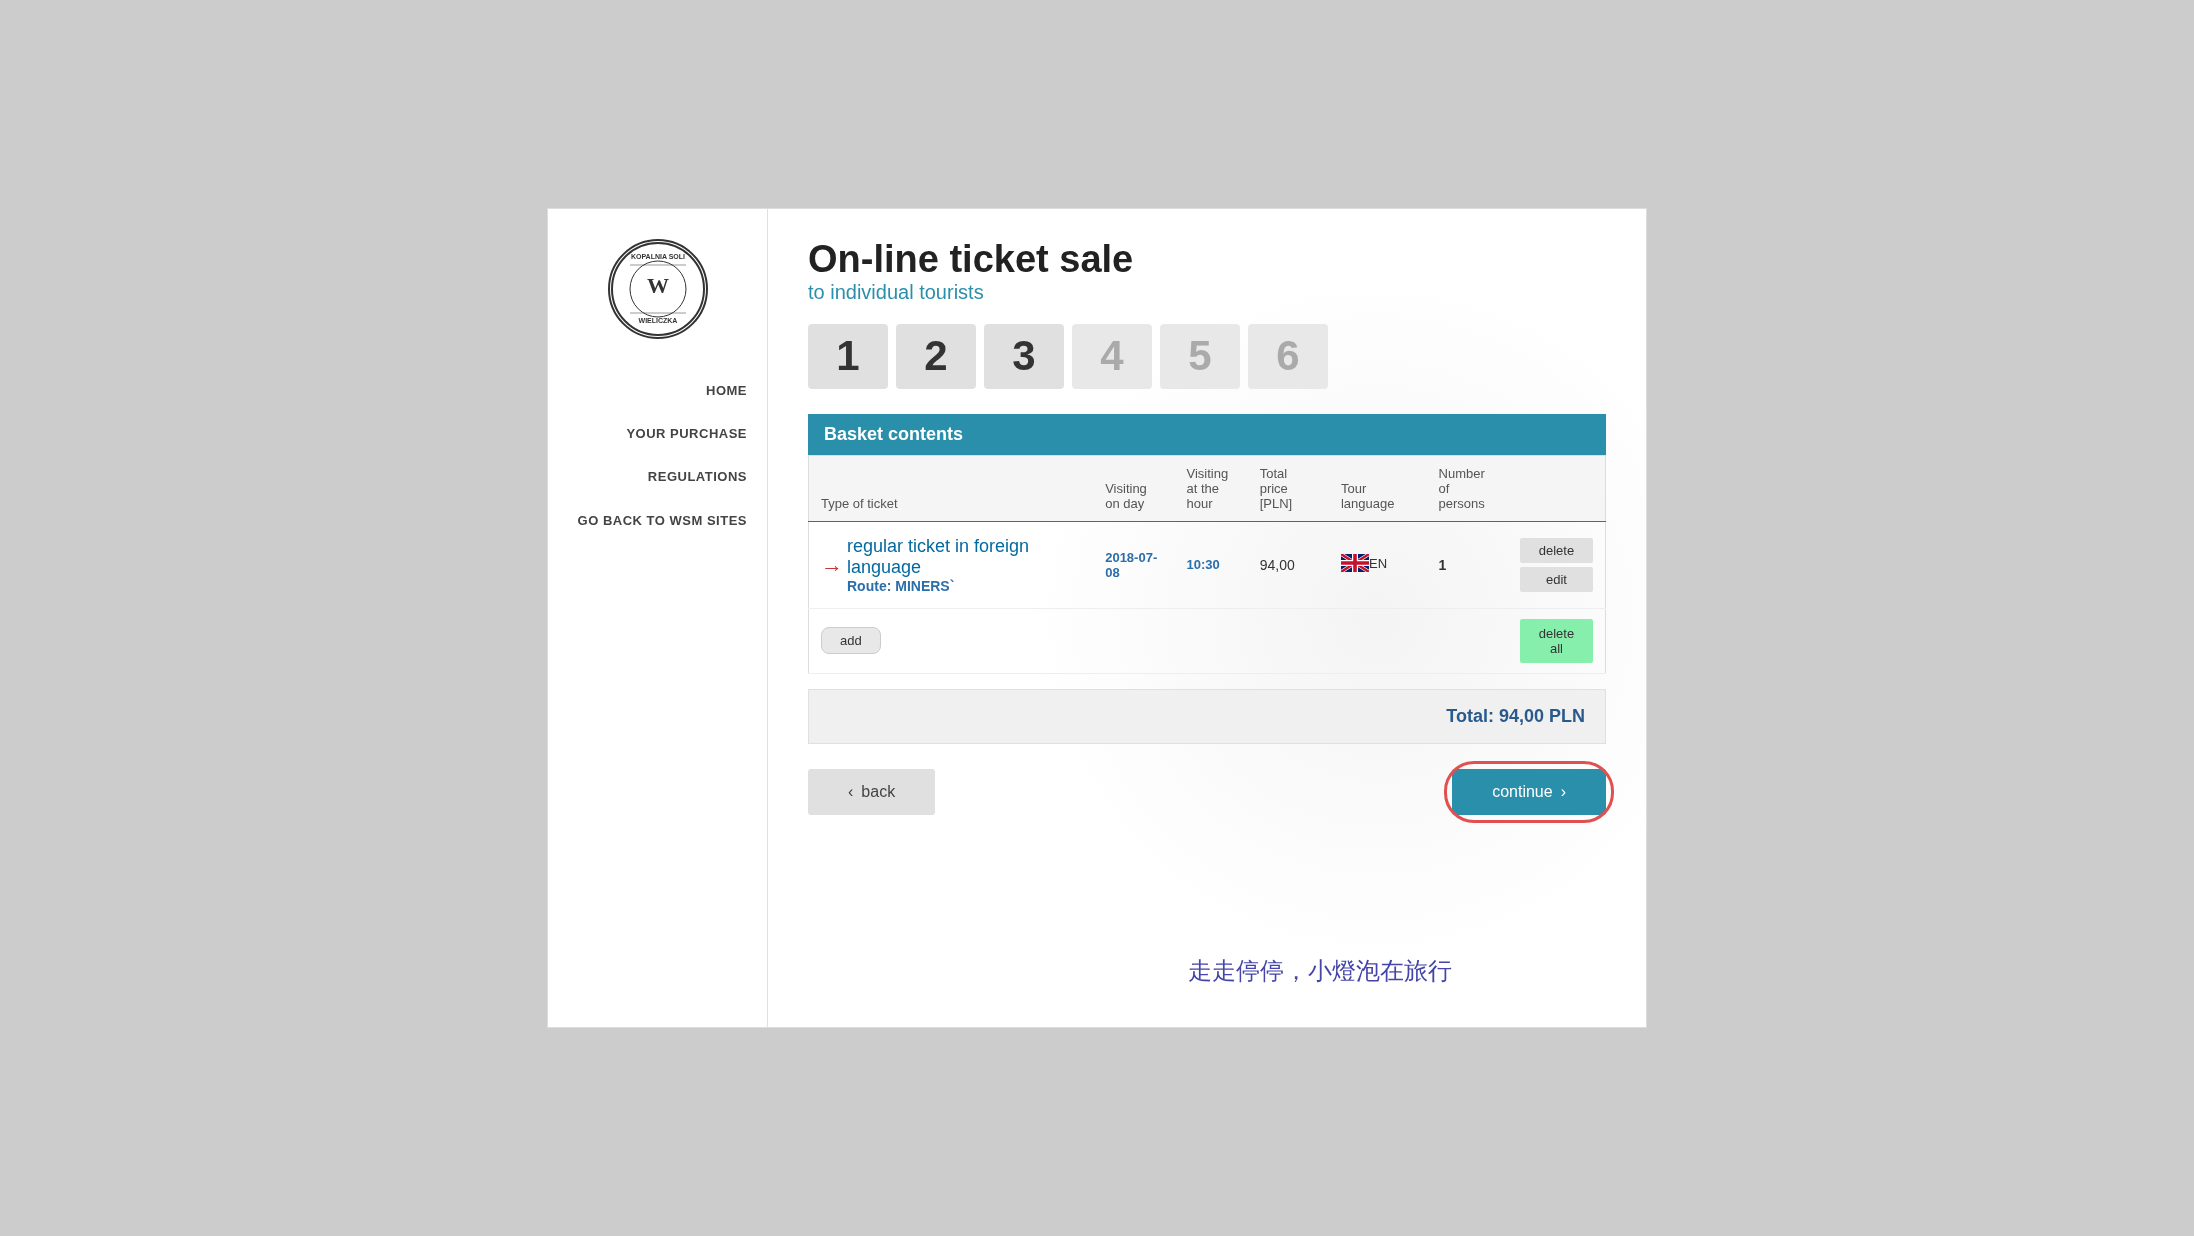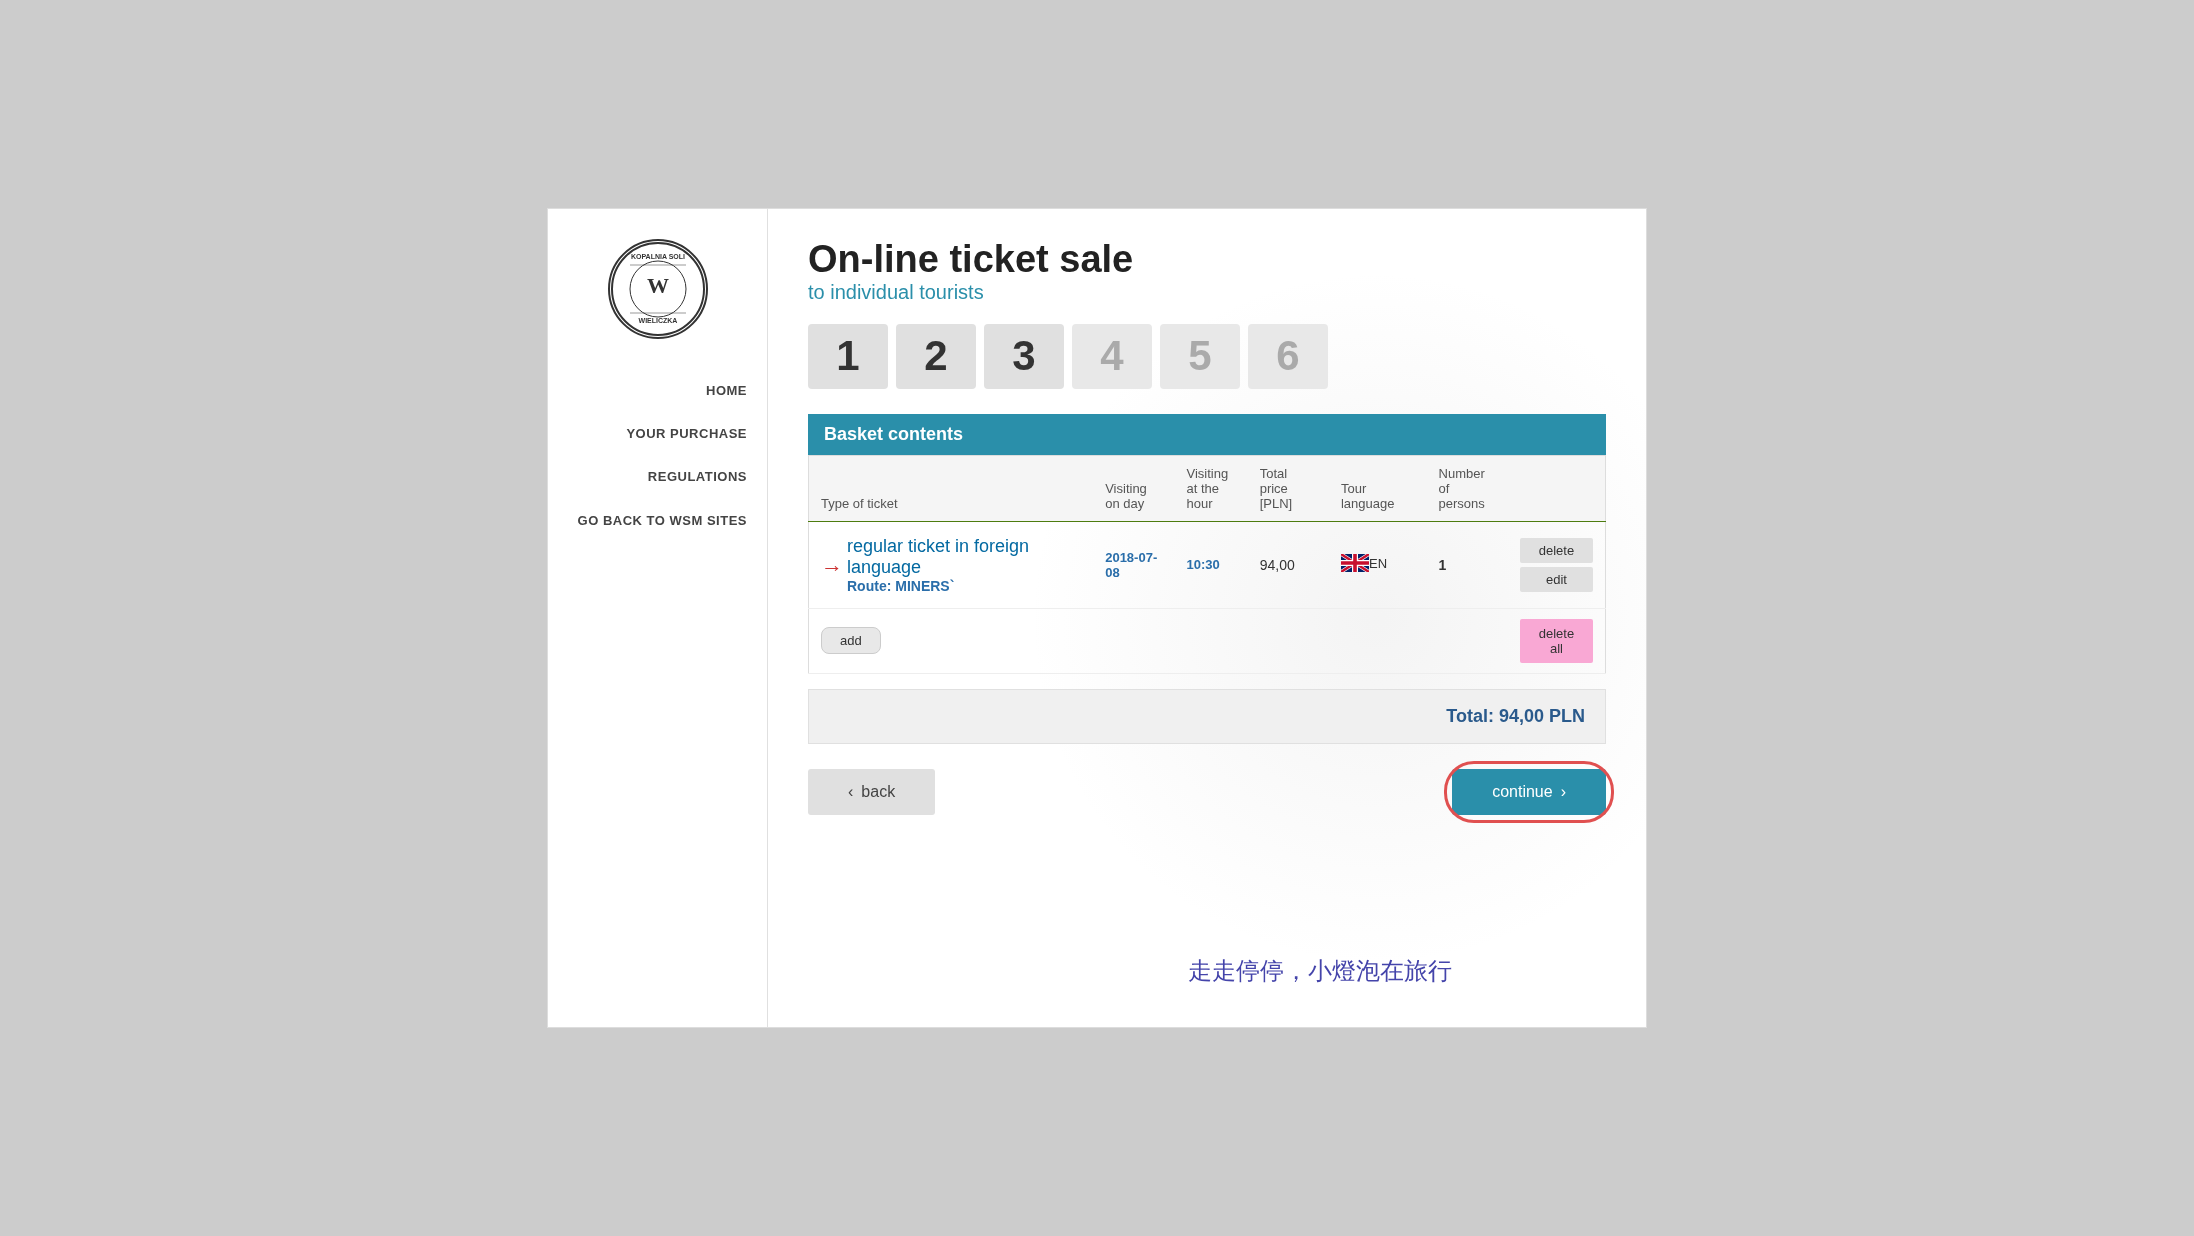--- a/index.html
+++ b/index.html
@@ -196,21 +196,21 @@
     .btn-add {
       background: #e8e8e8;
       border: 1px solid #ccc;
       padding: 5px 18px;
       font-size: 13px;
       cursor: pointer;
       color: #333;
       border-radius: 8px;
     }
     .btn-delete-all {
-      background: #f9a8d4;
+      background: #86efac;
       border: none;
       padding: 7px 18px;
       font-size: 13px;
       cursor: pointer;
       color: #333;
       border-radius: 2px;
       float: right;
       margin-right: 0;
     }
     

